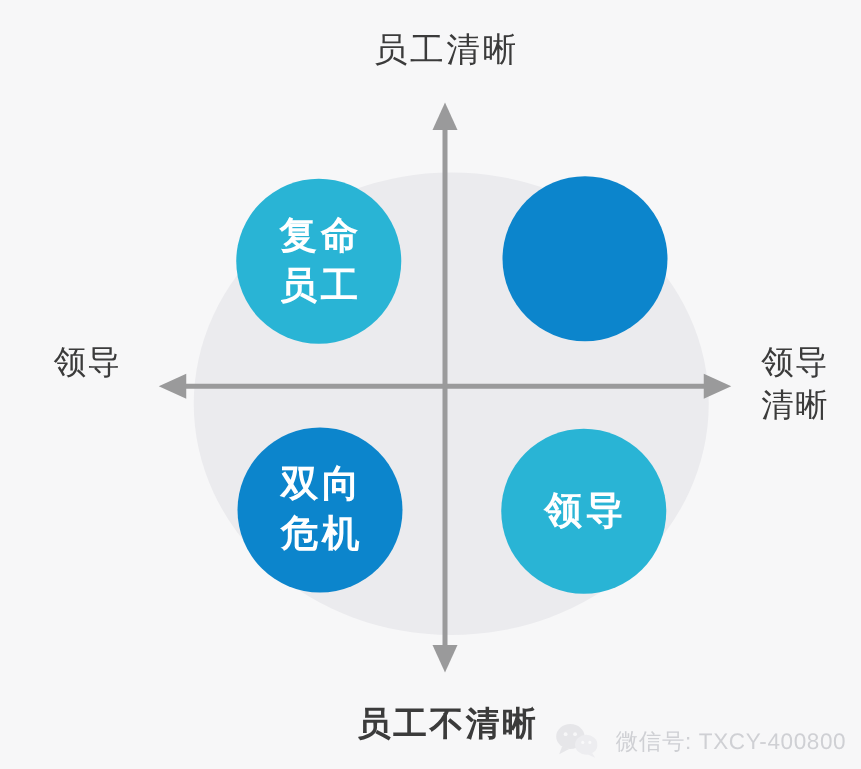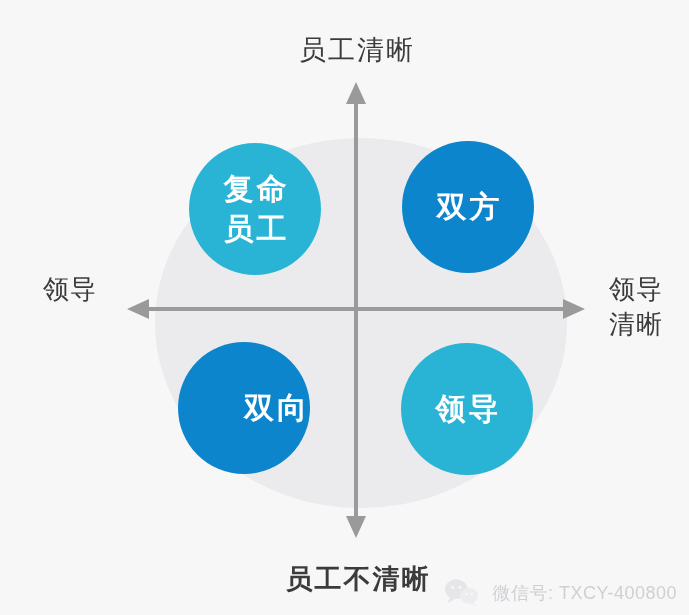--- a/index.html
+++ b/index.html
@@ -45,33 +45,33 @@
     font-weight: bold;
     font-size: 30px;
     letter-spacing: 3px;
     line-height: 1.32;
     text-indent: 3px;
   }
   .q-cyan { background: #29b4d5; }
   .q-blue { background: #0c85cc; }
   .q-top-left     { left: 189px; top: 143px; }
   .q-top-right    { left: 402px; top: 141px; }
-  .q-bottom-left  { left: 178px; top: 342px; align-items: flex-end; }
+  .q-bottom-left  { left: 190px; top: 342px; }
   .q-bottom-right { left: 401px; top: 343px; }
 
   
   .axis-label {
     position: absolute;
     color: #3b3b3b;
     font-size: 27px;
     font-weight: 500;
     letter-spacing: 2px;
     white-space: nowrap;
   }
-  .axis-label-top    { left: 357px; top: 32px;  transform: translateX(-50%); }
+  .axis-label-top    { left: 357px; top: 22px;  transform: translateX(-50%); }
   .axis-label-bottom { left: 358px; top: 561px; transform: translateX(-50%); font-weight: bold; }
   .axis-label-side {
     position: absolute;
     color: #3b3b3b;
     font-size: 26px;
     font-weight: 500;
     letter-spacing: 1px;
     line-height: 1.35;
     text-align: center;
     width: 112px;
@@ -122,24 +122,24 @@
   <div class="axis-label-side axis-label-right">
     <div>领导</div>
     <div>清晰</div>
   </div>
 
   <div class="q-circle q-cyan q-top-left">
     <div>复命</div>
     <div>员工</div>
   </div>
   <div class="q-circle q-blue q-top-right">
-    <div>双方</div>
   </div>
   <div class="q-circle q-blue q-bottom-left">
     <div>双向</div>
+    <div>危机</div>
   </div>
   <div class="q-circle q-cyan q-bottom-right">
     <div>领导</div>
   </div>
 
   <div class="watermark">
     <svg width="34" height="29" viewBox="0 0 36 30">
       <ellipse cx="13" cy="11.5" rx="12" ry="10.5" fill="#e6e6e9"></ellipse>
       <polygon points="6,20 3.5,26.5 12,22" fill="#e6e6e9"></polygon>
       <circle cx="9" cy="9.5" r="1.6" fill="#f7f7f8"></circle>

